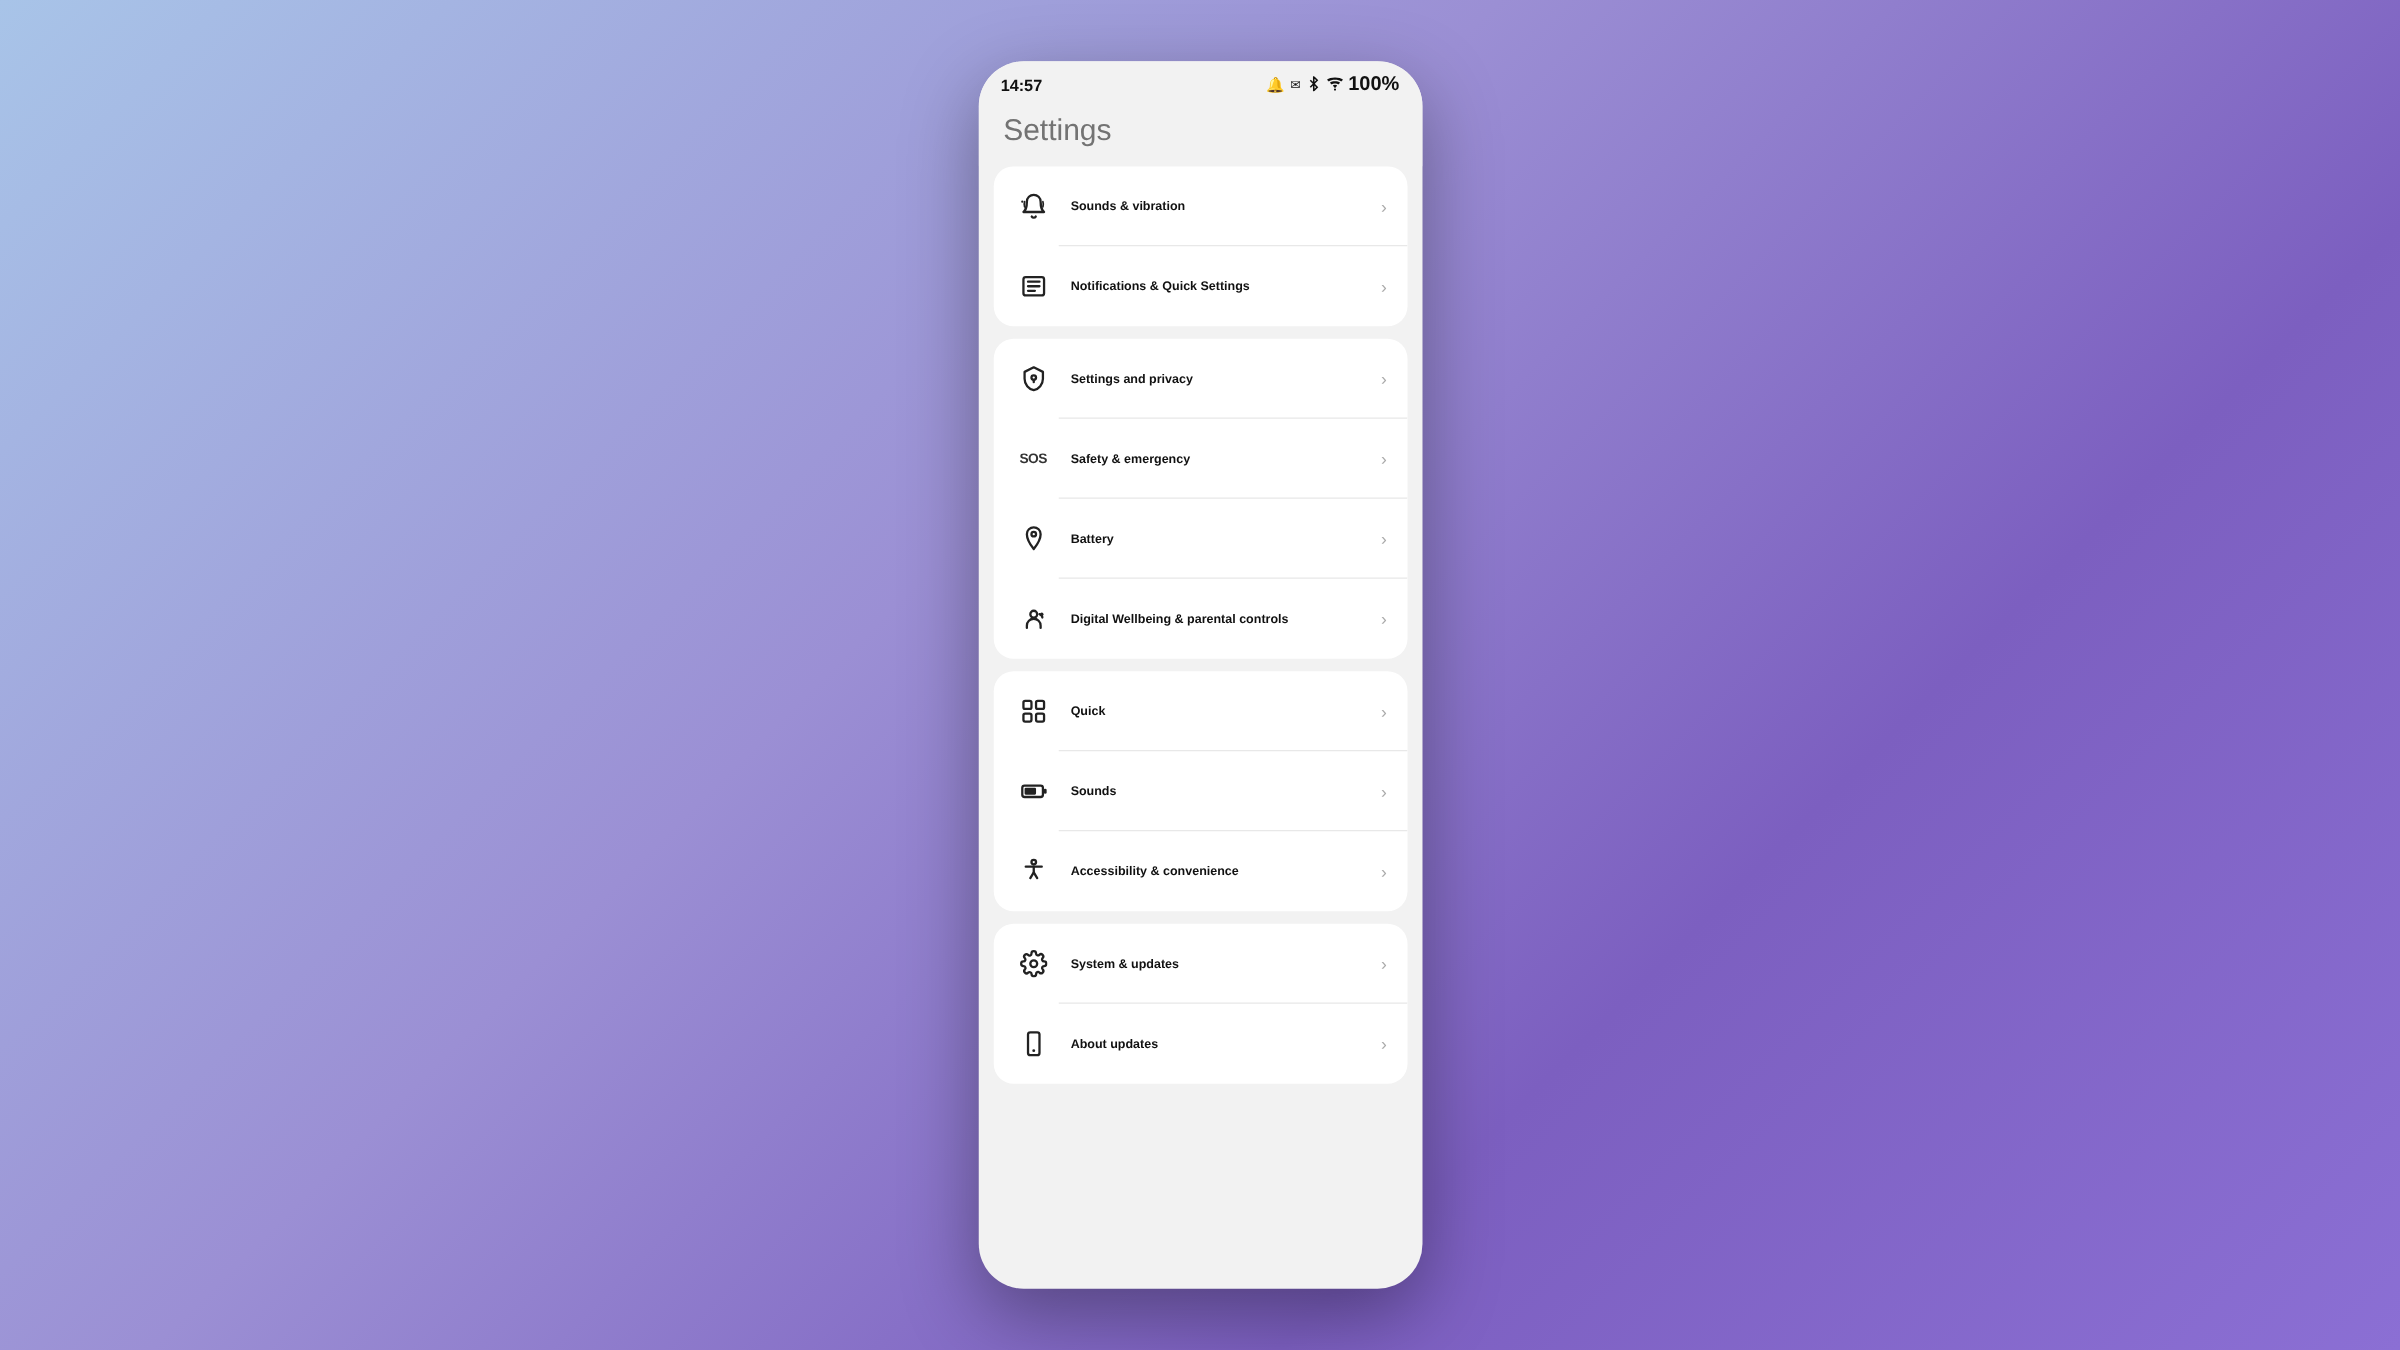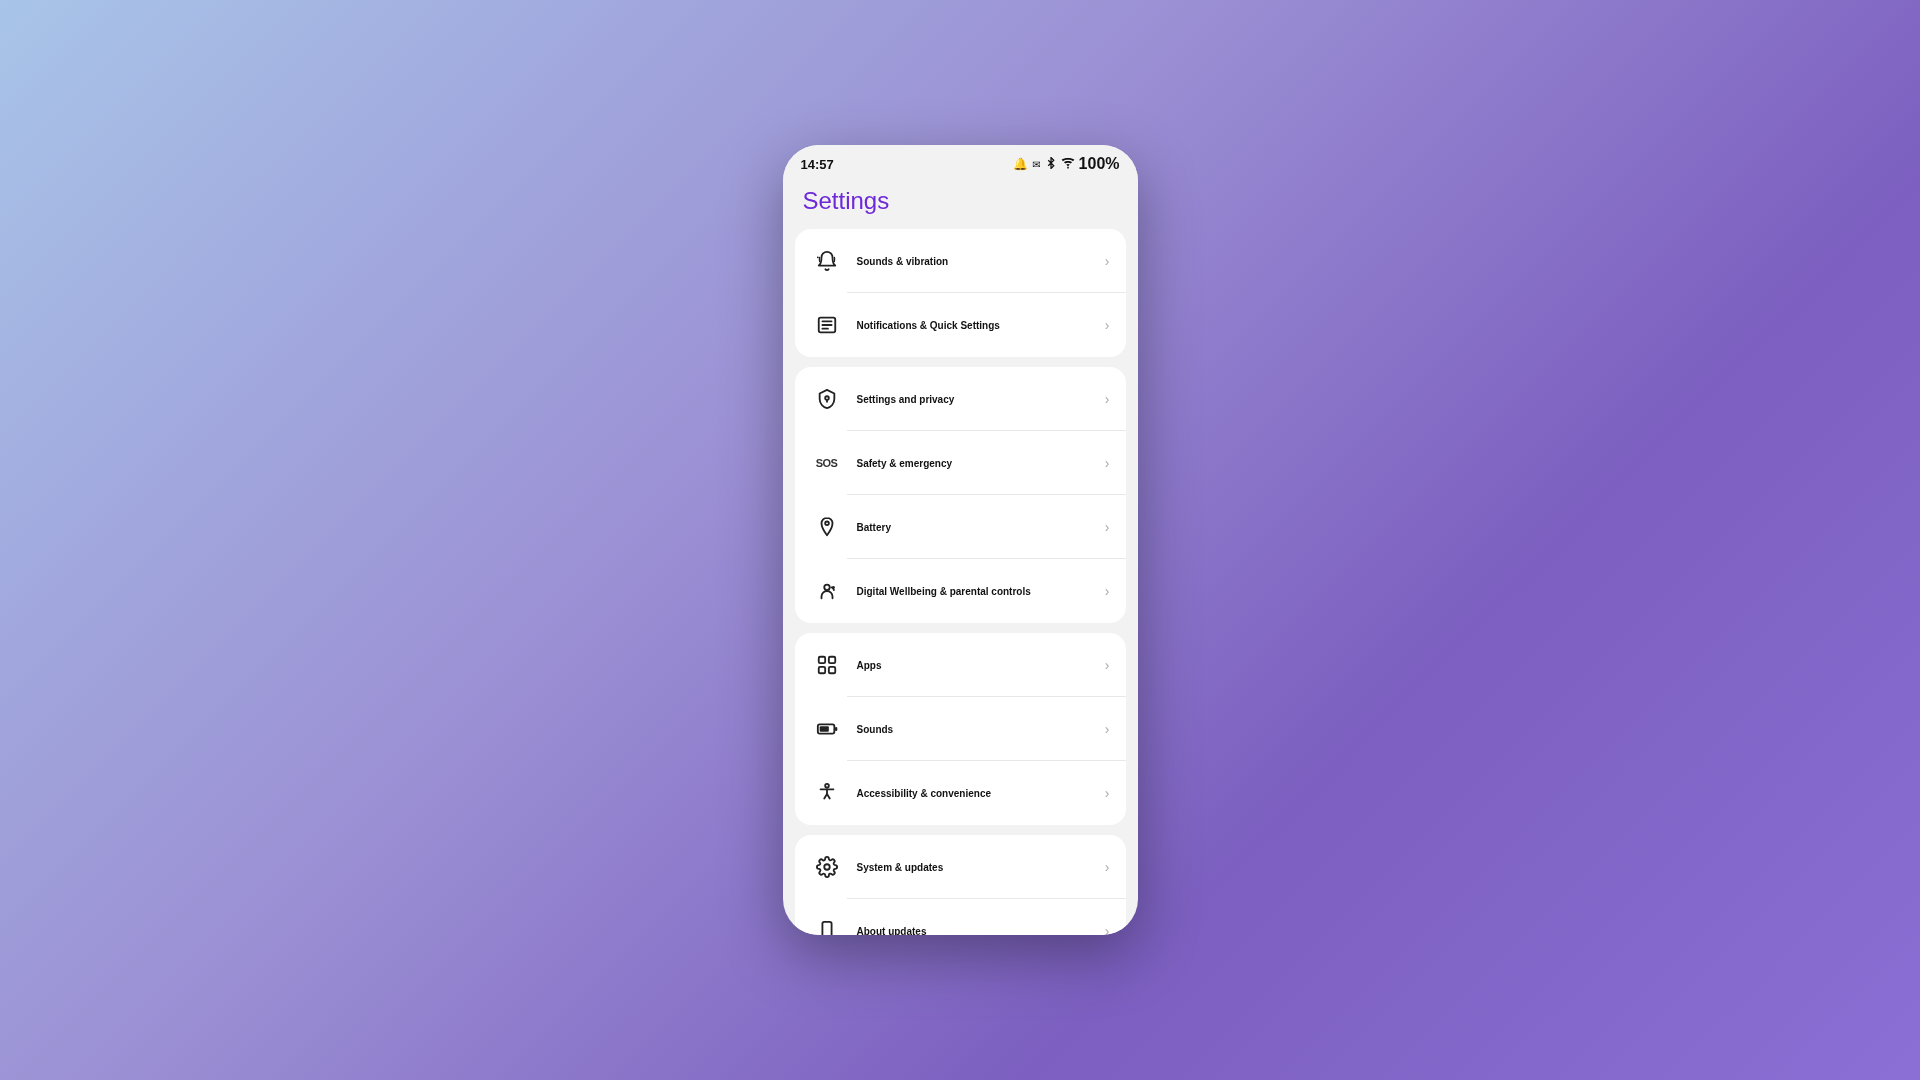--- a/index.html
+++ b/index.html
@@ -9,21 +9,21 @@
       height: 1080px;
       background: linear-gradient(135deg, #a8c4e8 0%, #9b8fd4 40%, #7c5fc0 70%, #8b6fd4 100%);
       display: flex;
       align-items: center;
       justify-content: center;
       font-family: 'Segoe UI', Arial, sans-serif;
     }
 
     .phone-frame {
       width: 355px;
-      height: 790px;
+      height: 982px;
       background: #f2f2f2;
       border-radius: 36px;
       overflow: hidden;
       box-shadow: 0 20px 60px rgba(0,0,0,0.35);
       display: flex;
       flex-direction: column;
     }
 
     .status-bar {
       background: #f2f2f2;
@@ -55,21 +55,21 @@
     .battery-text {
       font-size: 16px;
       font-weight: 600;
     }
 
     .page-title {
       background: #f2f2f2;
       padding: 8px 8px 14px 20px;
       font-size: 24px;
       font-weight: 400;
-      color: #6d28d9;
+      color: #737373;
       flex-shrink: 0;
     }
 
     .scroll-content {
       flex: 1;
       overflow-y: auto;
       padding: 0 12px 16px 12px;
       scrollbar-width: none;
     }
 
@@ -247,21 +247,21 @@
     <div class="settings-card">
       <div class="settings-item">
         <div class="item-icon">
           <svg class="icon-svg" viewBox="0 0 24 24" fill="none" stroke="#222" stroke-width="2" stroke-linecap="round" stroke-linejoin="round">
             <rect x="3" y="3" width="7" height="7" rx="1.5"></rect>
             <rect x="14" y="3" width="7" height="7" rx="1.5"></rect>
             <rect x="3" y="14" width="7" height="7" rx="1.5"></rect>
             <rect x="14" y="14" width="7" height="7" rx="1.5"></rect>
           </svg>
         </div>
-        <span class="item-text">Apps</span>
+        <span class="item-text">Quick</span>
         <span class="item-chevron">›</span>
       </div>
       <div class="settings-item">
         <div class="item-icon">
           <svg class="icon-svg" viewBox="0 0 24 24" fill="none" stroke="#222" stroke-width="2" stroke-linecap="round" stroke-linejoin="round">
             <rect x="2" y="7" width="18" height="10" rx="2"></rect>
             <path d="M22 11v2" stroke-width="2.5" stroke-linecap="round"></path>
             <rect x="4" y="9" width="10" height="6" rx="1" fill="#222" stroke="none"></rect>
           </svg>
         </div>

